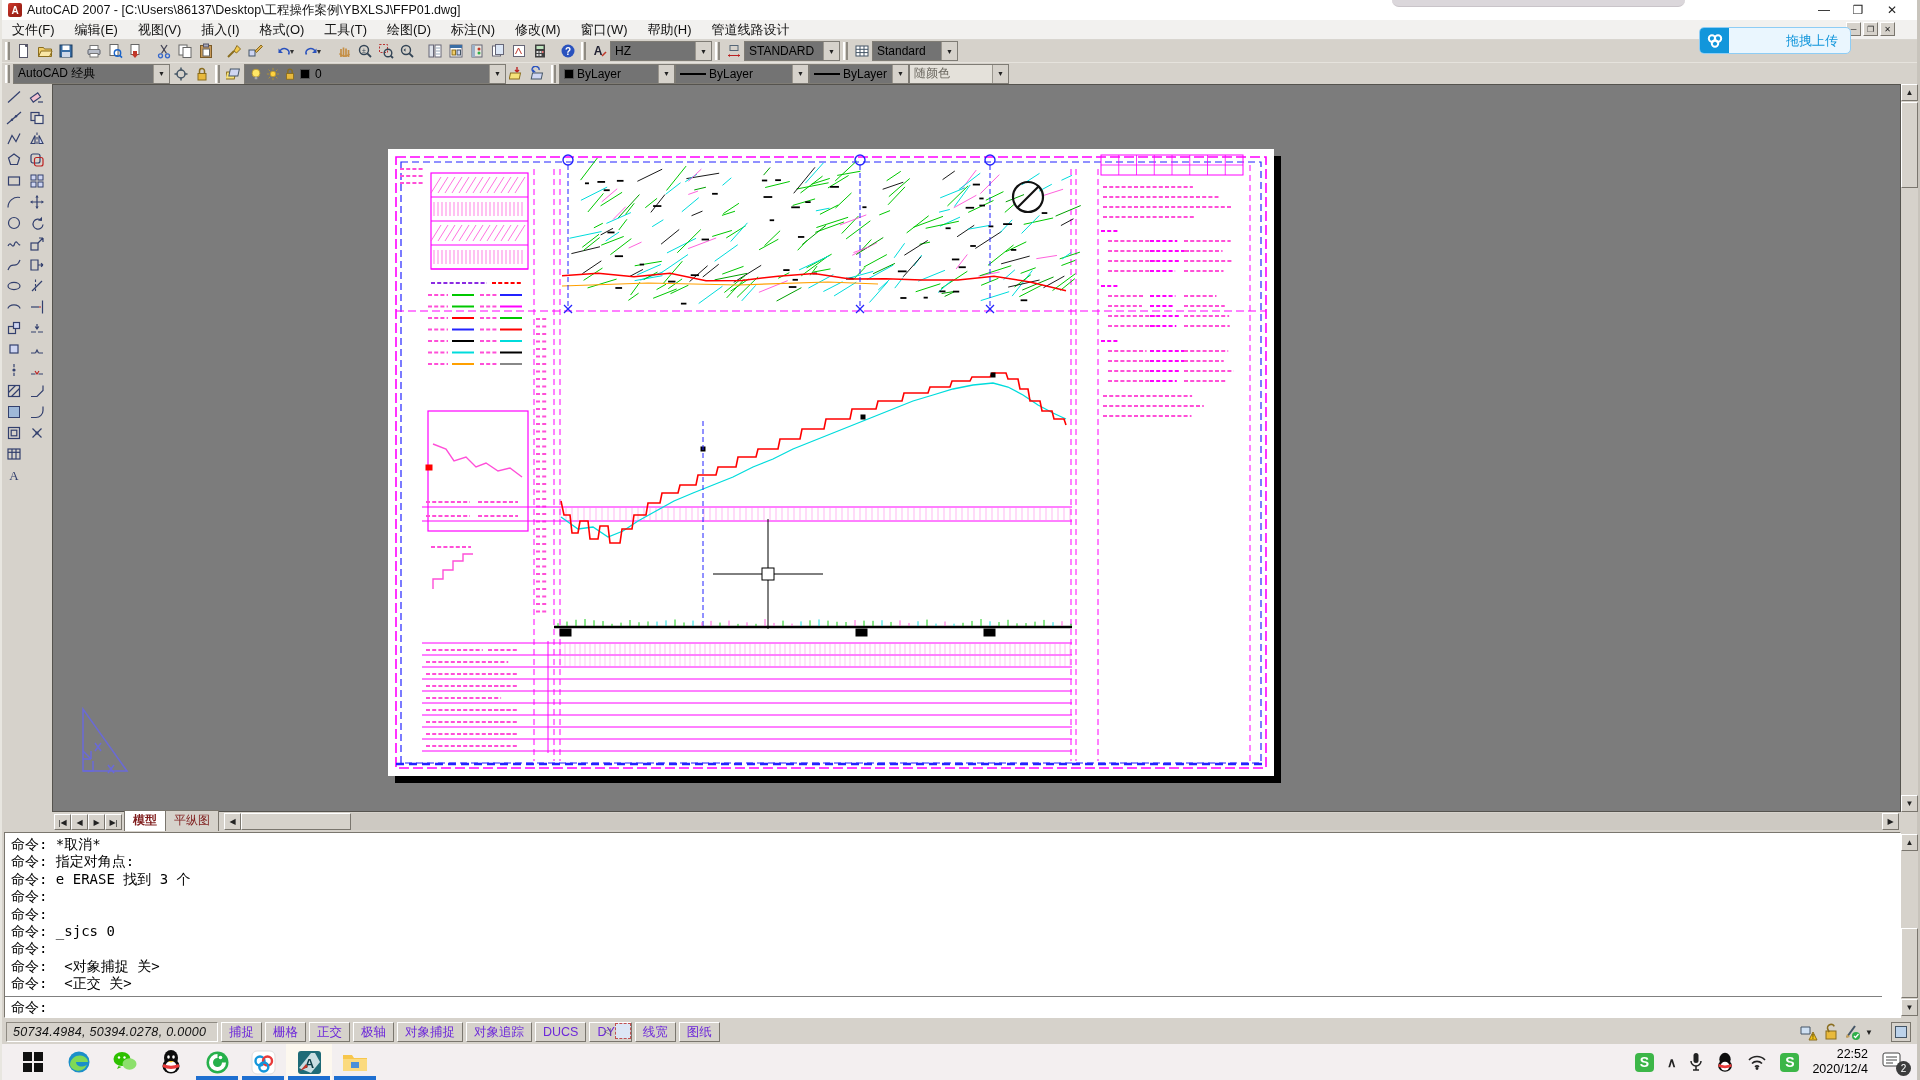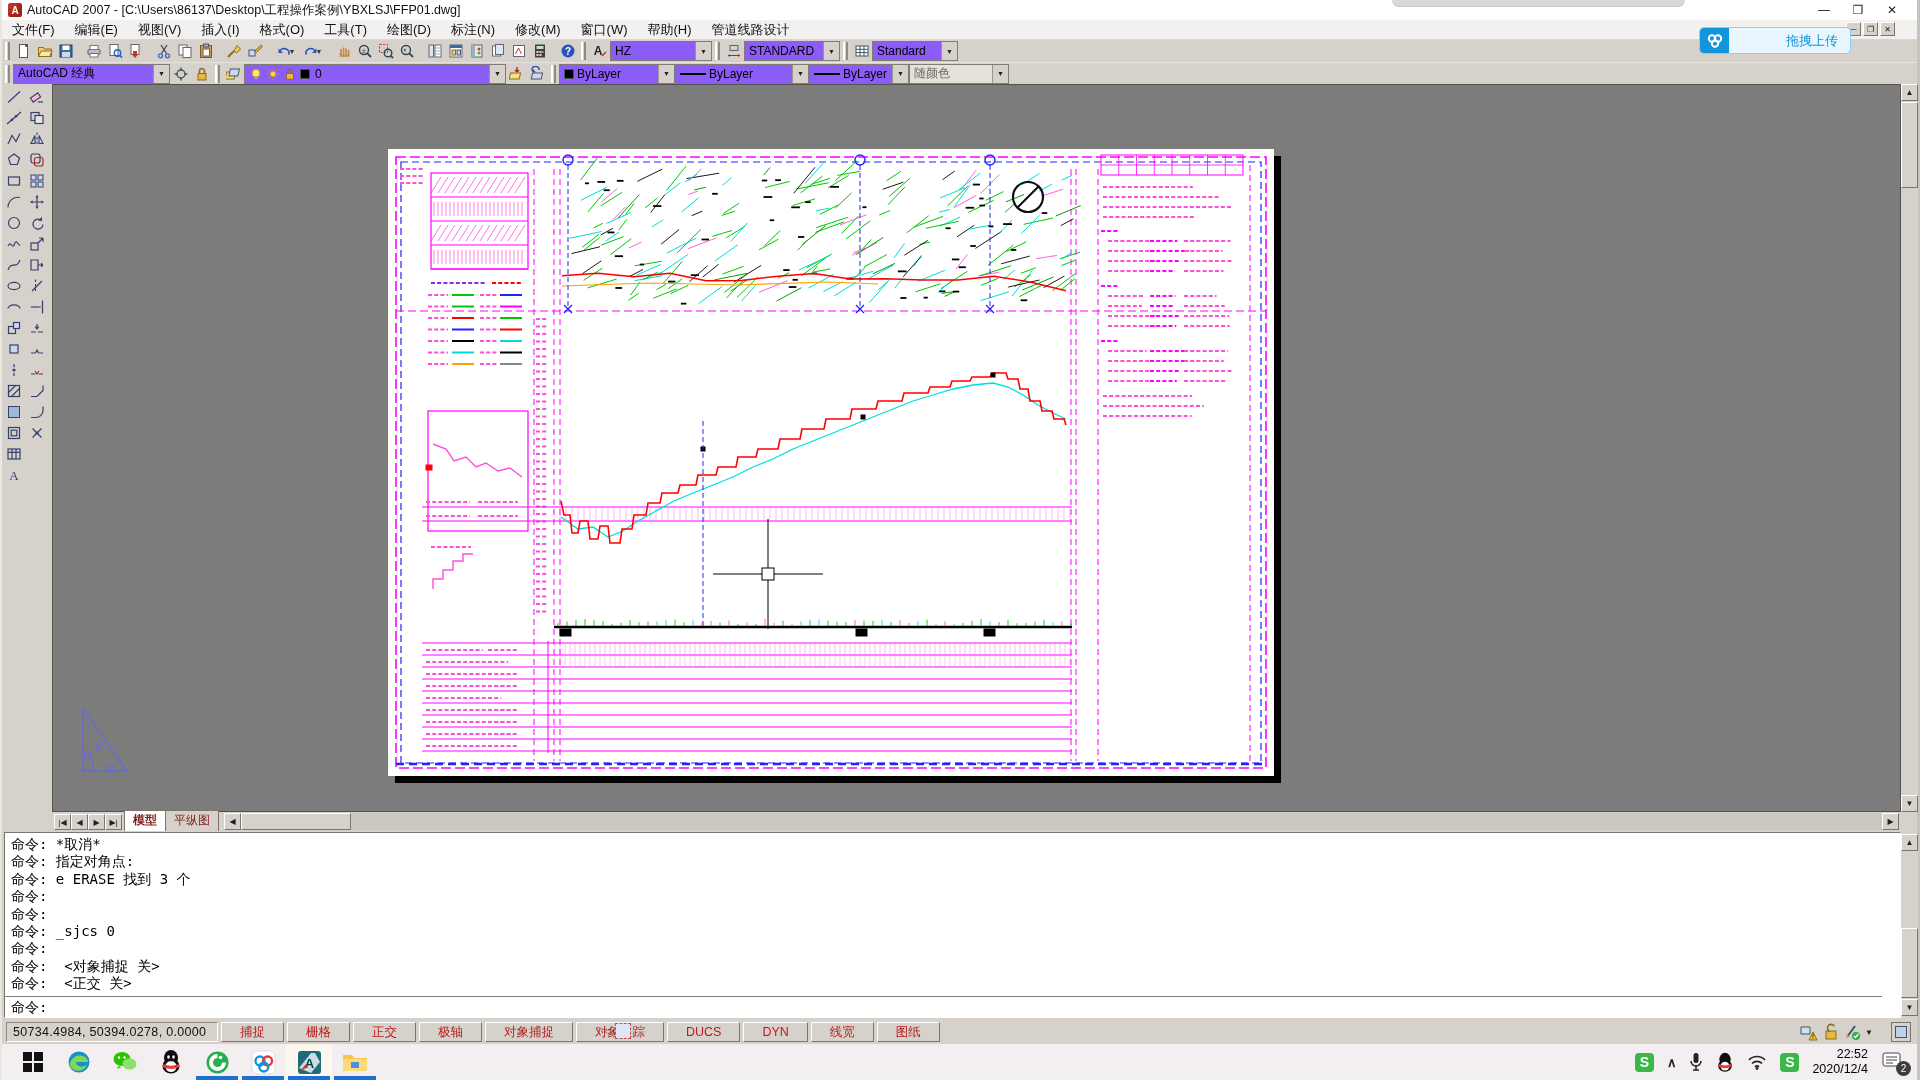--- a/index.html
+++ b/index.html
@@ -23,21 +23,21 @@
   .upload-logo { width:29px; background:#1296db; display:flex; align-items:center; justify-content:center; }
   .upload-label { display:flex; align-items:center; padding:0 12px; color:#1296db; font-size:13px;margin-left:45px; }
 
   
   .tbrow { position:absolute; left:0; width:100%; height:22px; background:#d6d2cb; display:flex; align-items:center; }
   #tbrow1 { top:40px; } #tbrow2 { top:62px; border-top:1px solid #e6e3dd; }
   .grip { width:5px; height:18px; margin:0 3px; border-left:2px solid #fff; border-right:2px solid #8f8b83; }
   .tb-btn { width:21px; height:21px; display:flex; align-items:center; justify-content:center; border:1px solid transparent; }
   .tb-sep { width:7px; }
   .dd-mini { font-size:7px; color:#333; margin-left:-3px; }
-  .combo { display:flex; align-items:center; background:#8b5cf6; border:1px solid #7f7c75; height:20px; font-size:12px; color:#000; padding-left:4px; position:relative; }
+  .combo { display:flex; align-items:center; background:#737373; border:1px solid #7f7c75; height:20px; font-size:12px; color:#000; padding-left:4px; position:relative; }
   .combo .cval { white-space:nowrap; overflow:hidden; flex:1; display:flex; align-items:center; gap:3px;}
   .combo .arrow { width:16px; height:18px; background:#d6d2cb; border-left:1px solid #9a968e; display:flex; align-items:center; justify-content:center; font-size:7px; color:#222; }
   .chip { width:10px; height:10px; background:#000; border:1px solid #555; display:inline-block; }
   .ltline { display:inline-block; width:26px; height:2px; background:#000; }
 
   
   .side-col { position:absolute; top:86px; width:22px; display:flex; flex-direction:column; align-items:center; }
   #draw-col { left:1px; } #modify-col { left:24px; }
   .side-col .tb-btn { width:21px; height:21px; color:#33406e; }
 
@@ -63,22 +63,22 @@
   #ucs-icon { position:absolute; left:22px; top:620px; width:60px; height:78px; }
 
   
   #cmdwin { position:absolute; left:2px; top:832px; width:1897px; height:186px; background:#fff; border:1px solid; border-color:#7a766e #fff #fff #7a766e; }
   #cmd-history { position:absolute; left:6px; top:3px; right:22px; height:158px; font-family:"DejaVu Sans Mono", monospace; font-size:14px; line-height:17.4px; color:#000; white-space:pre; overflow:hidden; }
   #cmd-prompt { position:absolute; left:0; right:18px; bottom:0; height:21px; border-top:1px solid #808080; font-family:"DejaVu Sans Mono", monospace; font-size:14px; color:#000; padding:2px 0 0 6px; }
   #vscroll-cmd { left:1899px; top:834px; width:17px; height:182px; }
 
   
   #statusbar { position:absolute; left:0; top:1020px; width:100%; height:24px; background:#d6d2cb; display:flex; align-items:center; font-size:12.5px; }
-  #coords { width:212px; height:20px; margin-left:4px; background:#d6d2cb; border:1px solid; border-color:#8f8b83 #fff #fff #8f8b83; display:flex; align-items:center; padding-left:6px; font-size:12.5px; color:#111; letter-spacing:0.3px; }
-  .toggle-btn { height:20px; margin-left:3px; padding:0 18px; background:#d6d2cb; border:1px solid; border-color:#fff #7a766e #7a766e #fff; display:flex; align-items:center; color:#b91c1c; }
+  #coords { width:212px; height:20px; margin-left:4px; background:#d6d2cb; border:1px solid; border-color:#8f8b83 #fff #fff #8f8b83; display:flex; align-items:center; padding-left:6px; font-size:12.5px; color:#111; letter-spacing:0.3px;font-style:italic; }
+  .toggle-btn { height:20px; margin-left:3px; padding:0 7px; background:#d6d2cb; border:1px solid; border-color:#fff #7a766e #7a766e #fff; display:flex; align-items:center; color:#6d28d9; }
   .sb-right { position:absolute; right:6px; top:2px; display:flex; align-items:center; gap:4px; }
   .mid-icons { position:absolute; left:602px; top:3px; display:flex; align-items:center; gap:4px; }
 
   
   #taskbar { position:absolute; left:0; top:1044px; width:100%; height:36px; background:#f3eff0; display:flex; align-items:center; }
   .task-tile { width:46px; height:36px; display:flex; align-items:center; justify-content:center; position:relative; }
   .task-tile.active { background:#fdf8ef; }
   .run-bar { position:absolute; left:2px; right:2px; bottom:0; height:4px; background:#1e6fd0; }
   #tray { position:absolute; right:10px; top:0; height:36px; display:flex; align-items:center; gap:13px; }
   .tray-ic { display:flex; align-items:center; justify-content:center; }

